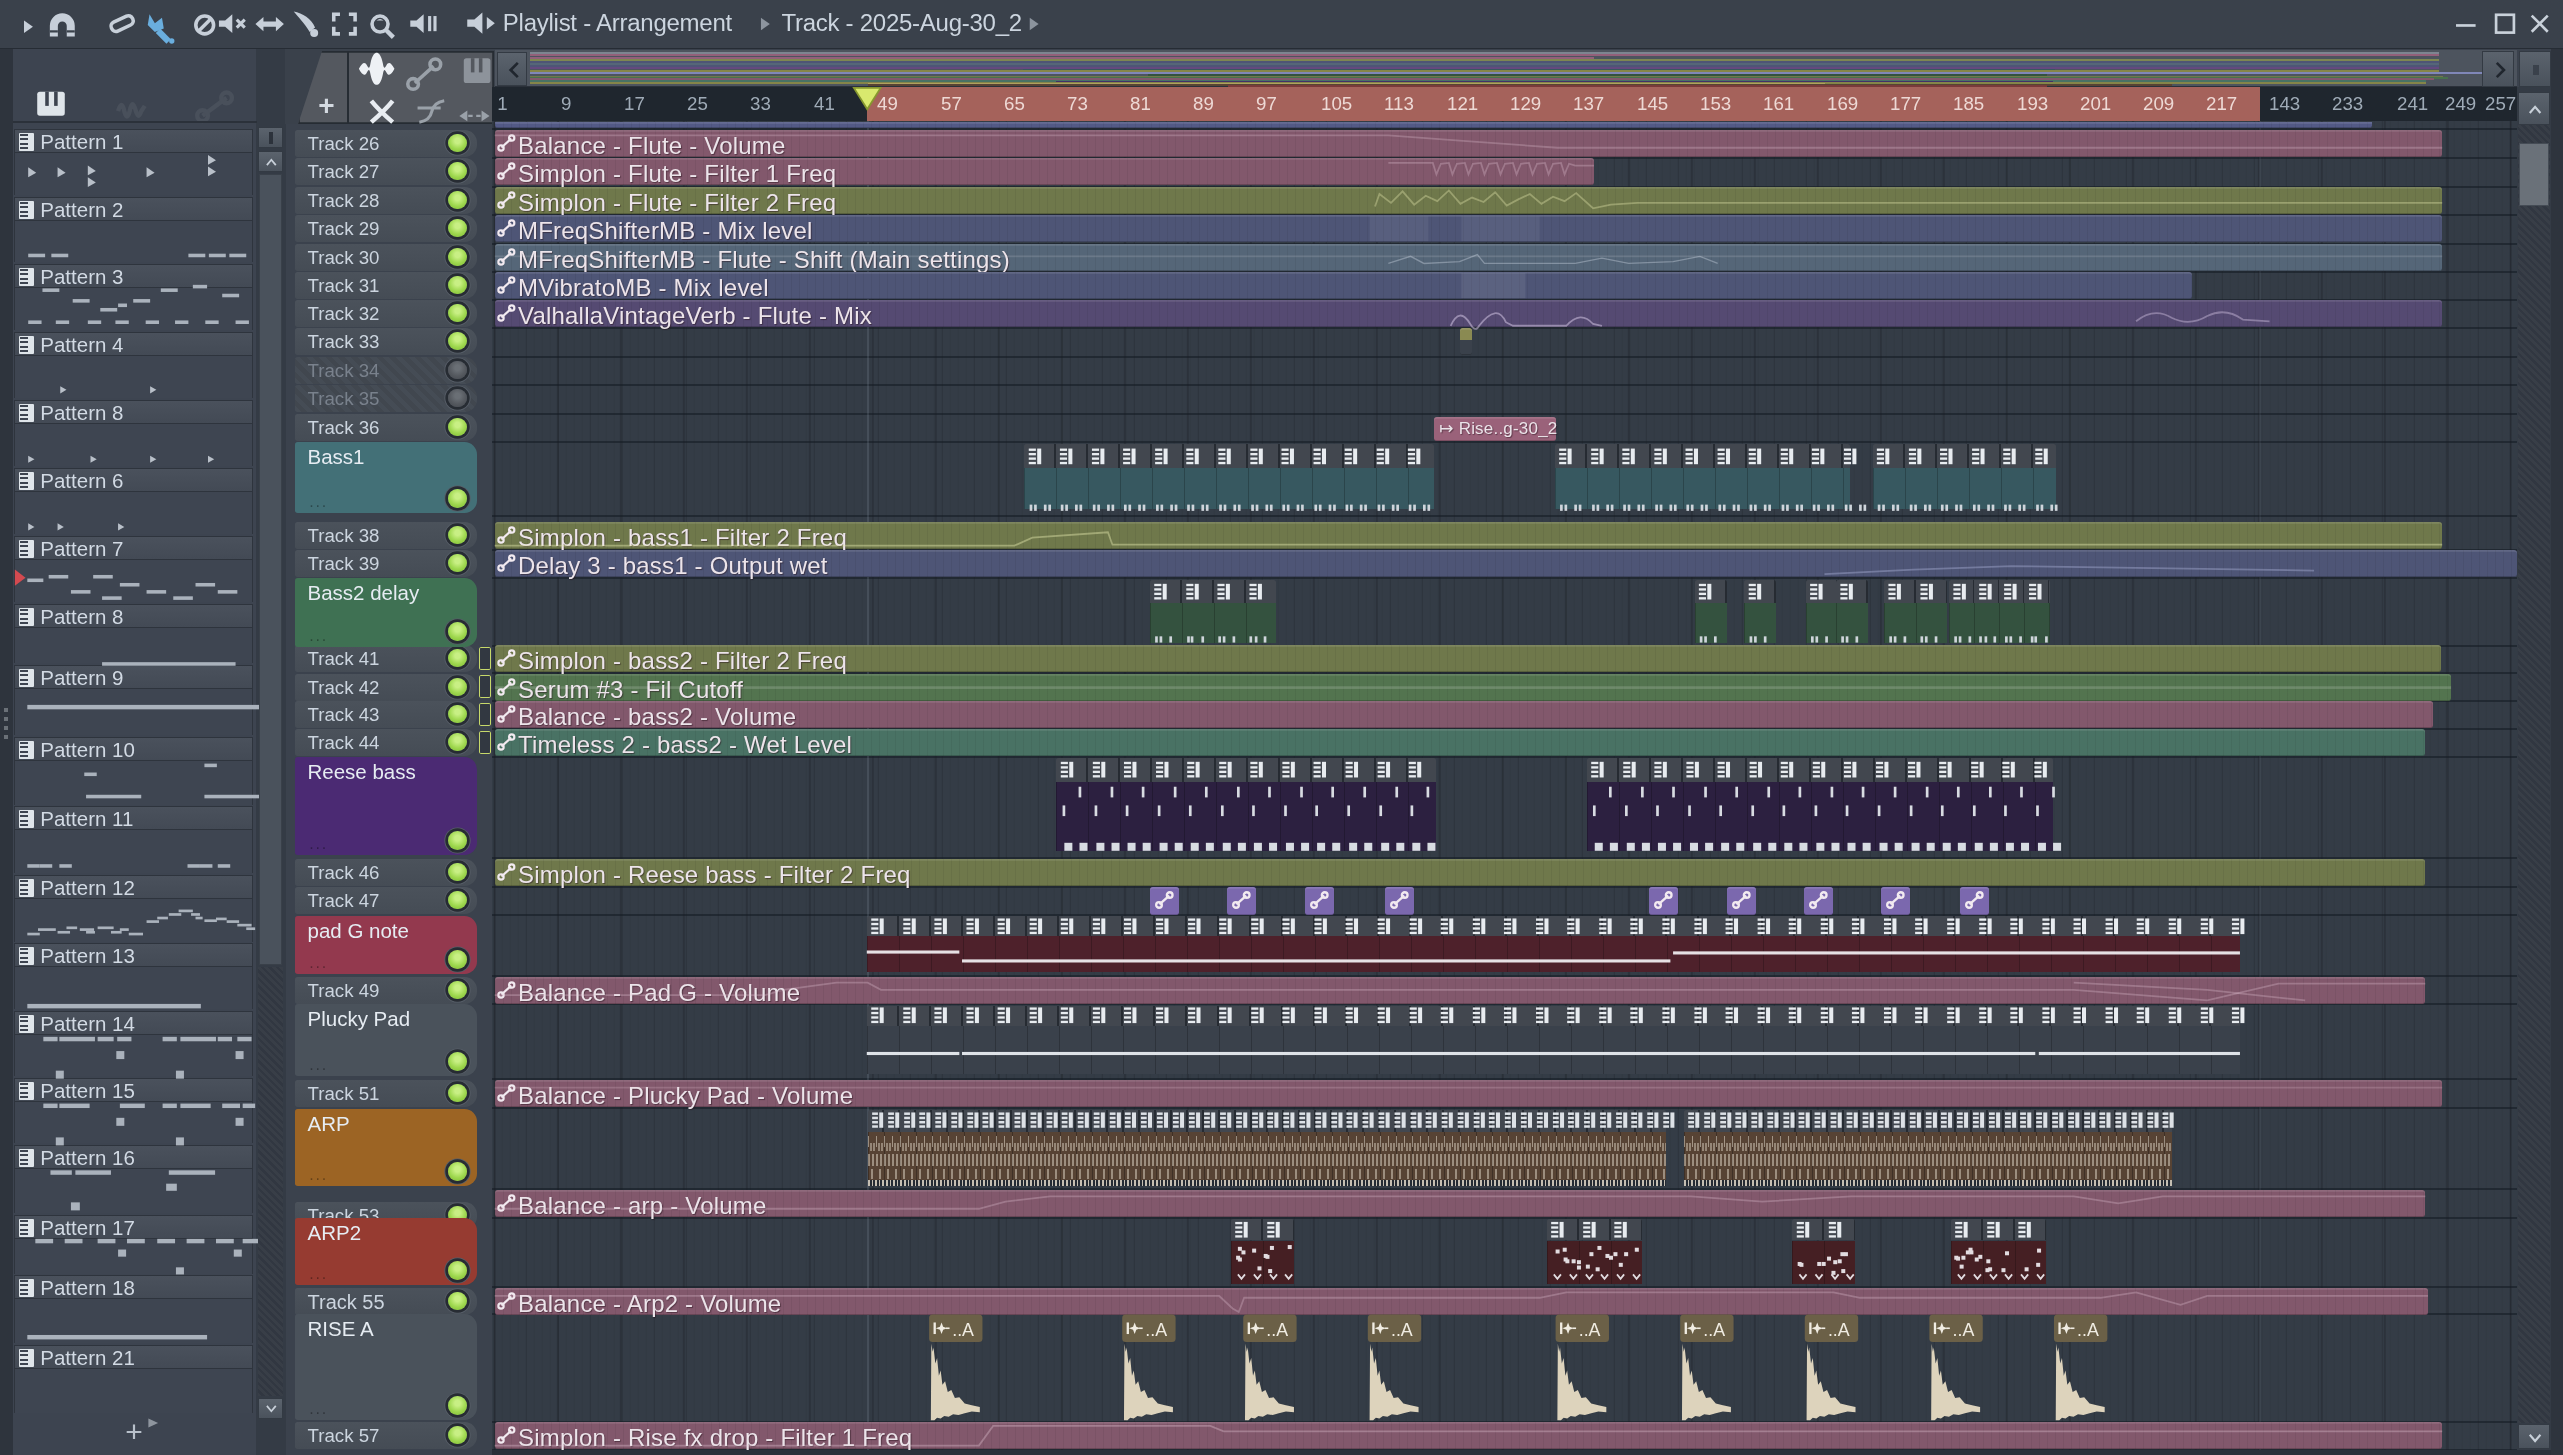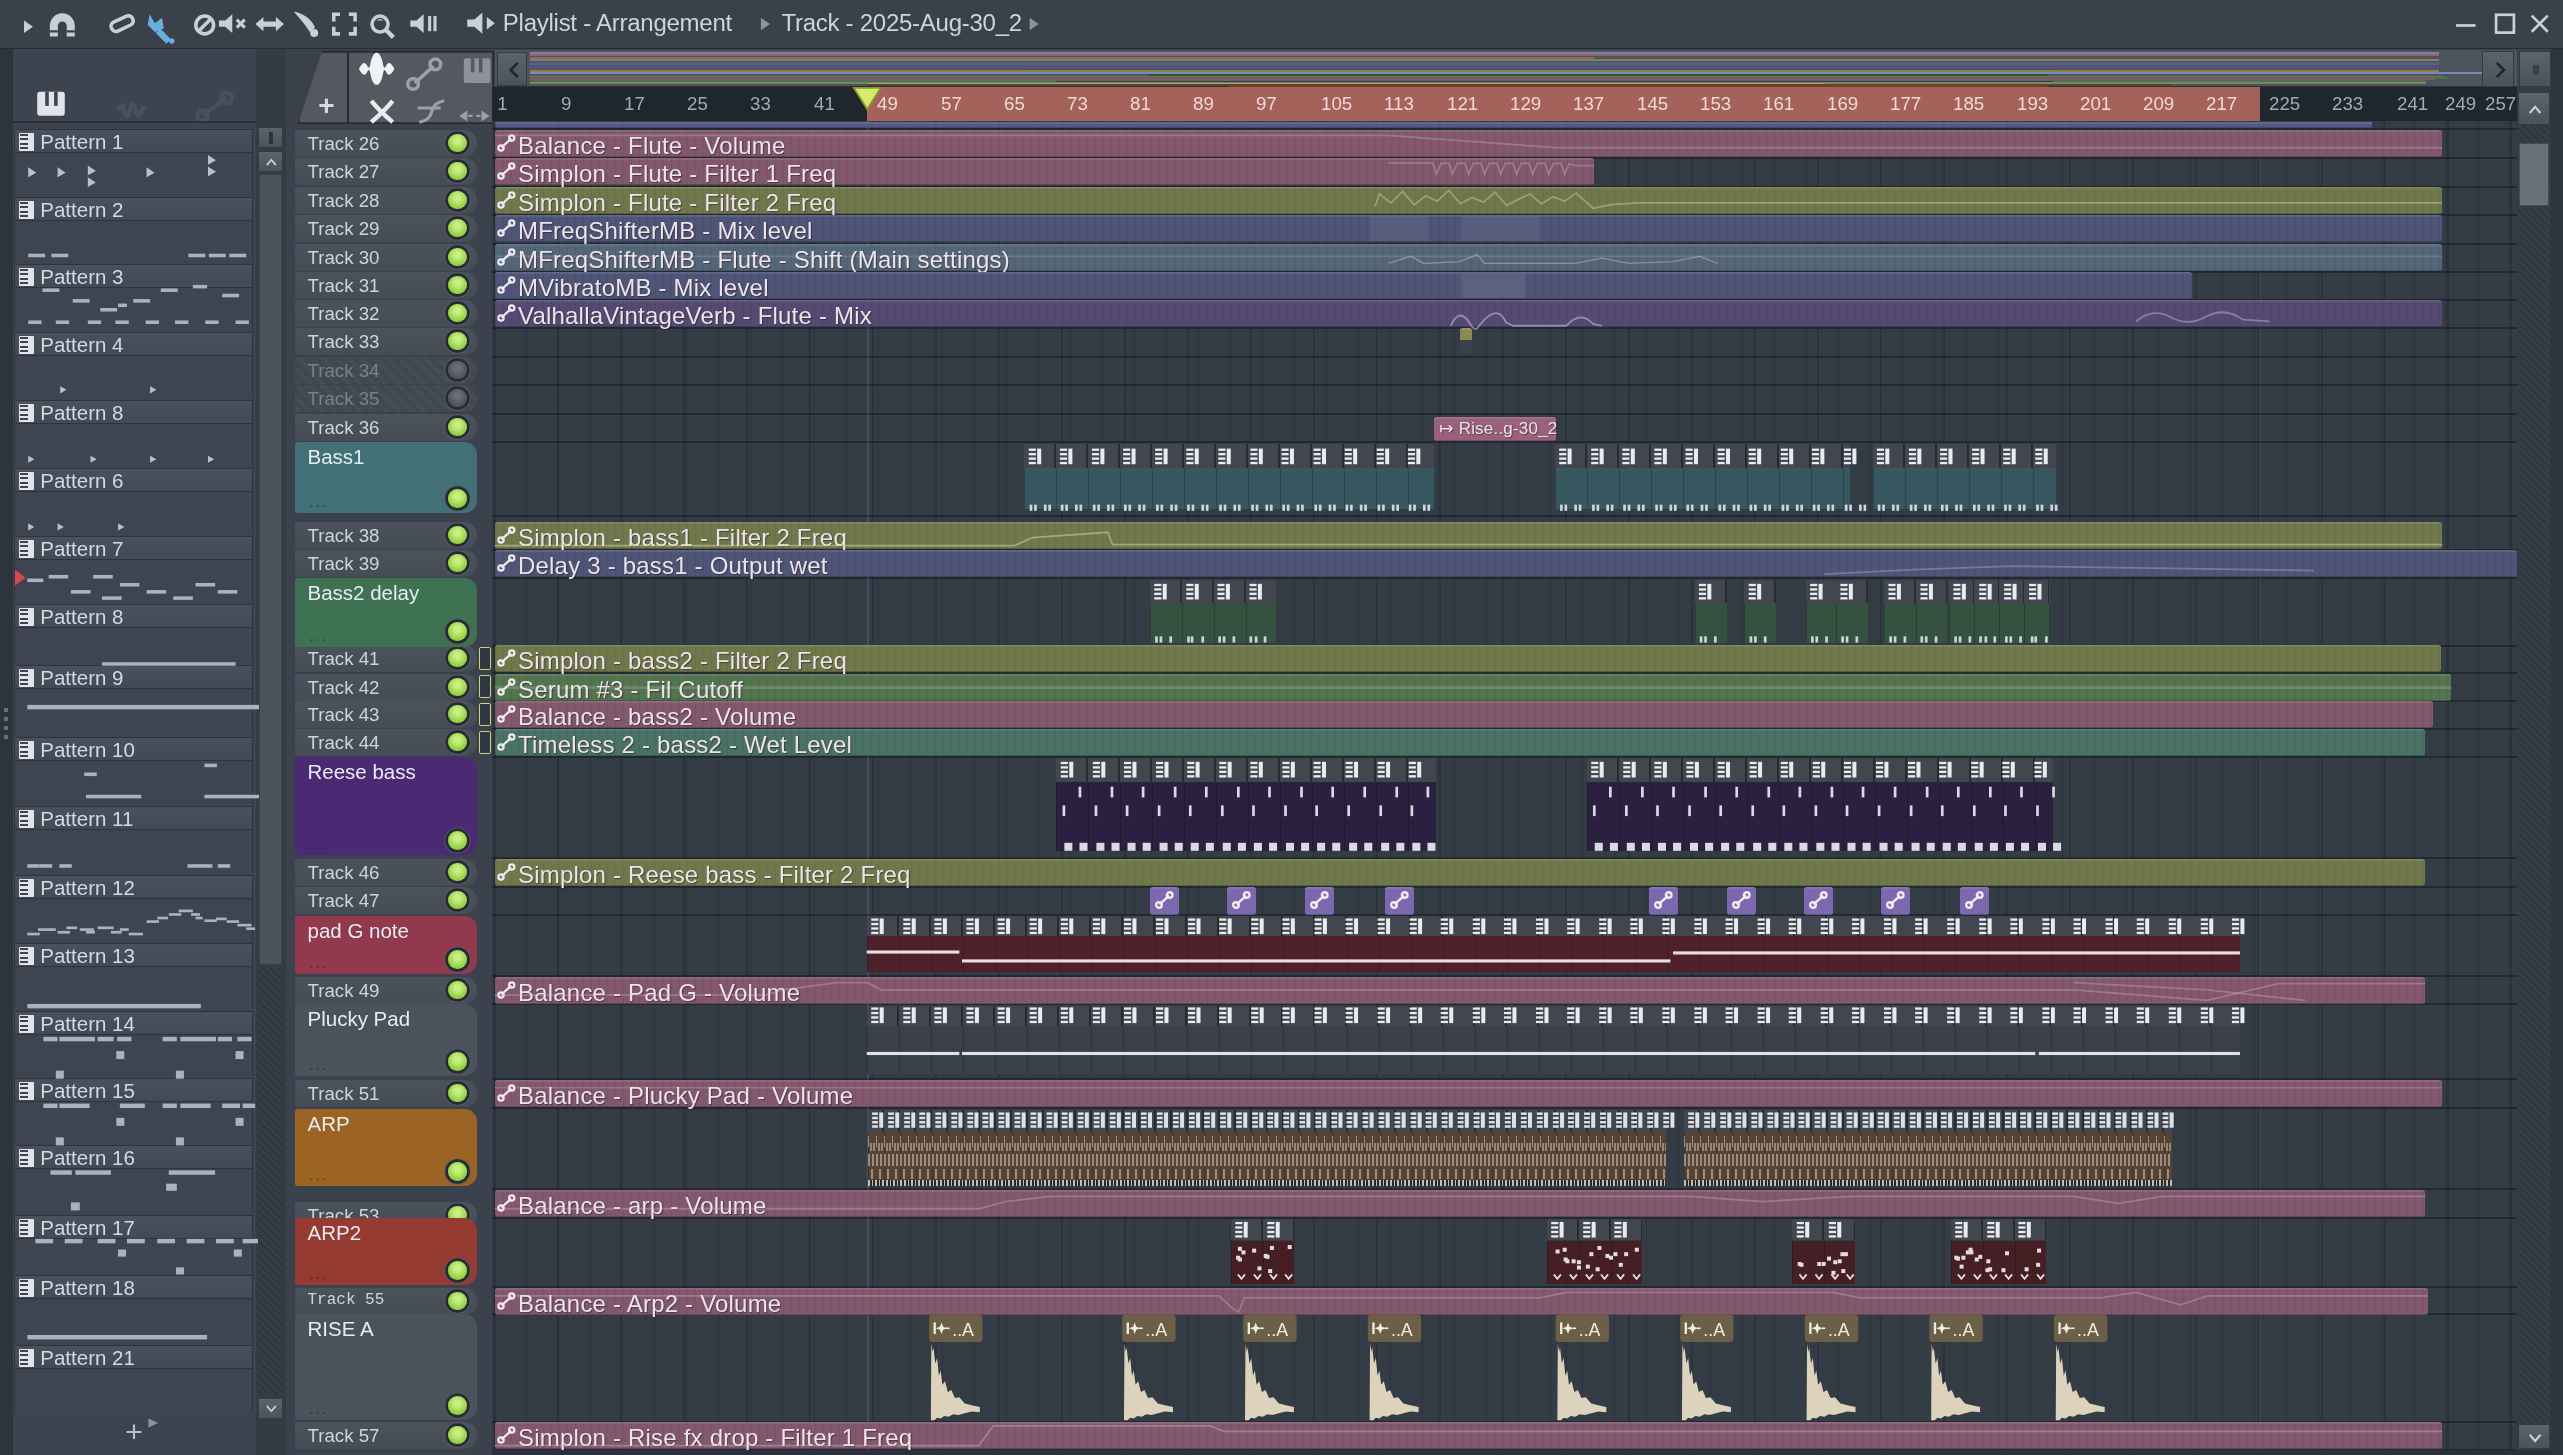--- a/index.html
+++ b/index.html
@@ -435,21 +435,21 @@
     <div class="abs" style="left:1145px;top:6.2px;font-size:18.7px;color:#eed9d5">145</div>
     <div class="abs" style="left:1208px;top:6.2px;font-size:18.7px;color:#eed9d5">153</div>
     <div class="abs" style="left:1271px;top:6.2px;font-size:18.7px;color:#eed9d5">161</div>
     <div class="abs" style="left:1335px;top:6.2px;font-size:18.7px;color:#eed9d5">169</div>
     <div class="abs" style="left:1398px;top:6.2px;font-size:18.7px;color:#eed9d5">177</div>
     <div class="abs" style="left:1461px;top:6.2px;font-size:18.7px;color:#eed9d5">185</div>
     <div class="abs" style="left:1525px;top:6.2px;font-size:18.7px;color:#eed9d5">193</div>
     <div class="abs" style="left:1588px;top:6.2px;font-size:18.7px;color:#eed9d5">201</div>
     <div class="abs" style="left:1651px;top:6.2px;font-size:18.7px;color:#eed9d5">209</div>
     <div class="abs" style="left:1714px;top:6.2px;font-size:18.7px;color:#eed9d5">217</div>
-    <div class="abs" style="left:1777px;top:6.2px;font-size:18.7px;color:#9fabb7">225</div>
+    <div class="abs" style="left:1777px;top:6.2px;font-size:18.7px;color:#9fabb7">143</div>
     <div class="abs" style="left:1840px;top:6.2px;font-size:18.7px;color:#9fabb7">233</div>
     <div class="abs" style="left:1905px;top:6.2px;font-size:18.7px;color:#9fabb7">241</div>
     <div class="abs" style="left:1953px;top:6.2px;font-size:18.7px;color:#9fabb7">249</div>
     <div class="abs" style="left:1993px;top:6.2px;font-size:18.7px;color:#9fabb7">257</div>
   </div>
 <svg class="abs" style="left:853px;top:87px" width="28.5" height="25" viewBox="0 0 32 28">
     <path d="M1 1 h30 l-15 24z" fill="#d9e96e" stroke="#87982f" stroke-width="2"></path>
   </svg>
 <div class="abs" style="left:492px;top:121px;width:2025px;height:1329px;background:#343c46;
 background-image:
@@ -1614,21 +1614,21 @@
   </div>
 <div class="abs trow" style="top:1080px;height:27px;">
     <span class="tname" style="color:#ccd5df;font-size:18.7px;">Track 51</span>
     <div class="led" style="left:153px;top:3.6px"></div>
   </div>
 <div class="abs trow" style="top:1202px;height:27px;">
     <span class="tname" style="color:#ccd5df;font-size:18.7px;">Track 53</span>
     <div class="led" style="left:153px;top:3.6px"></div>
   </div>
 <div class="abs trow" style="top:1288px;height:27px;">
-    <span class="tname" style="color:#ccd5df;font-size:16px;font-family:Liberation Mono, monospace;">Track 55</span>
+    <span class="tname" style="color:#ccd5df;font-size:20px;">Track 55</span>
     <div class="led" style="left:153px;top:3.6px"></div>
   </div>
 <div class="abs trow" style="top:1422px;height:27px;">
     <span class="tname" style="color:#ccd5df;font-size:18.7px;">Track 57</span>
     <div class="led" style="left:153px;top:3.6px"></div>
   </div>
 <div class="abs trow" style="top:357px;height:27px;background:repeating-linear-gradient(45deg,#454c55 0 4.4px,#41474f 4.4px 9px);color:#79818c;">
     <span class="tname" style="color:#79818c;font-size:18.7px;">Track 34</span>
     <div class="led ledoff" style="left:153px;top:3.6px"></div>
   </div>

